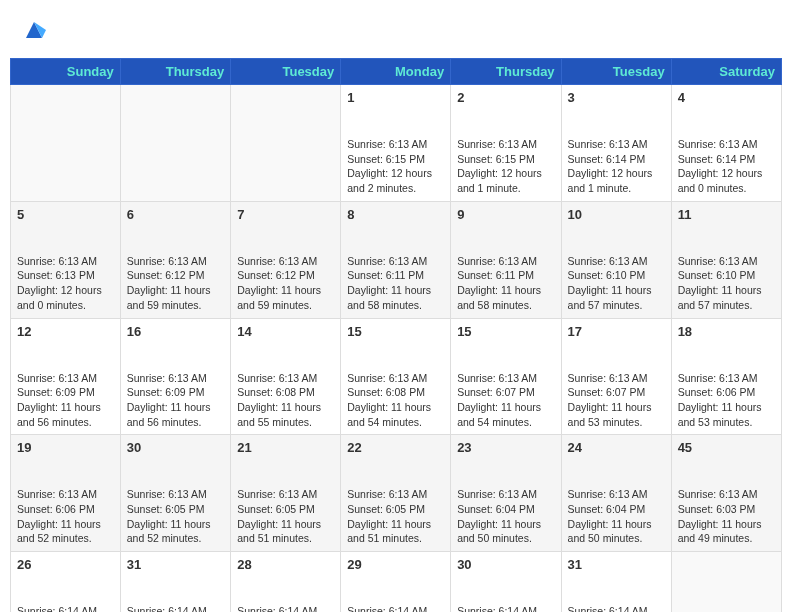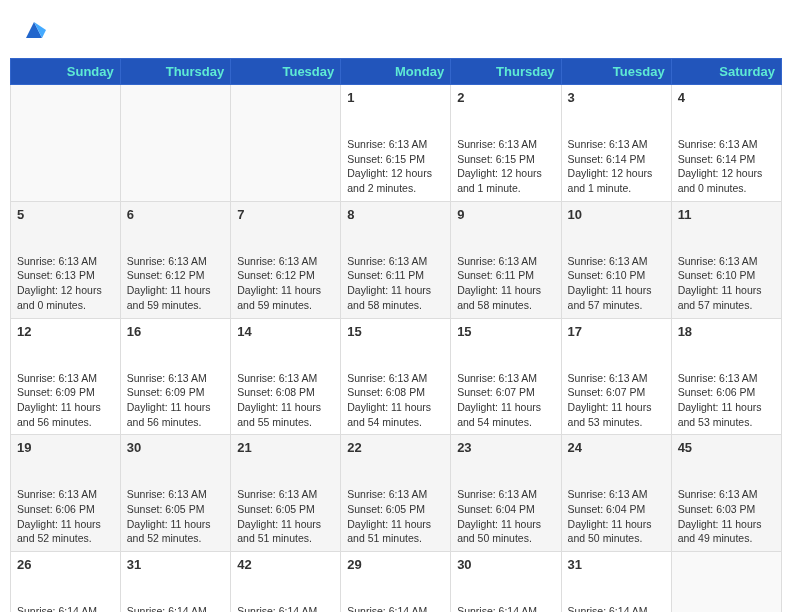--- a/index.html
+++ b/index.html
@@ -319,21 +319,21 @@
 and 49 minutes.</div>
         </td>
         <td>
           <span class="day-number">31</span>
           <div class="day-info" style="white-space: pre-line;">Sunrise: 6:14 AM
 Sunset: 6:03 PM
 Daylight: 11 hours
 and 48 minutes.</div>
         </td>
         <td>
-          <span class="day-number">42</span>
+          <span class="day-number">28</span>
           <div class="day-info" style="white-space: pre-line;">Sunrise: 6:14 AM
 Sunset: 6:02 PM
 Daylight: 11 hours
 and 48 minutes.</div>
         </td>
         <td>
           <span class="day-number">29</span>
           <div class="day-info" style="white-space: pre-line;">Sunrise: 6:14 AM
 Sunset: 6:02 PM
 Daylight: 11 hours

